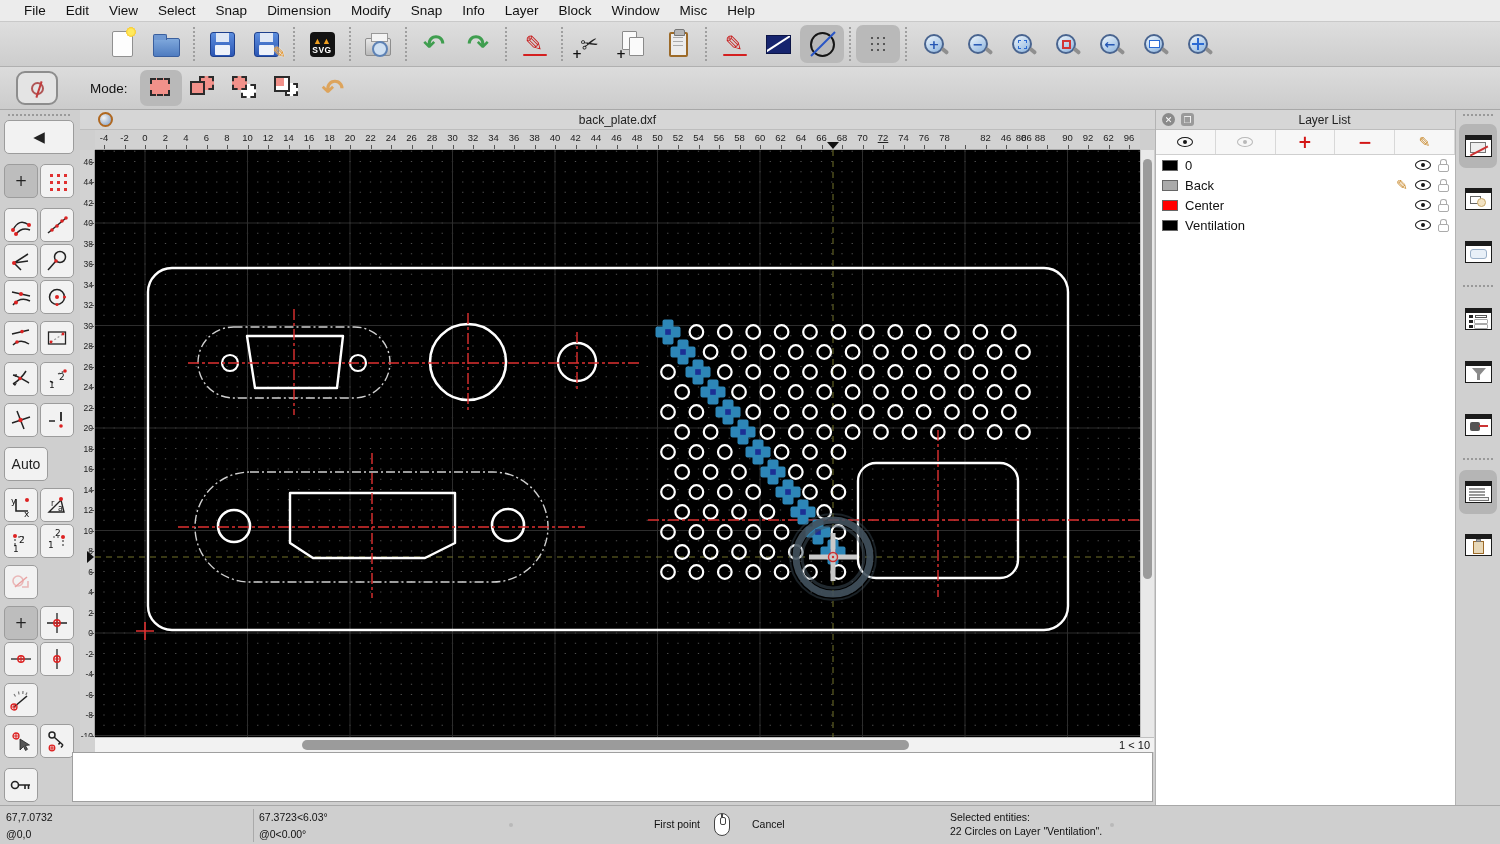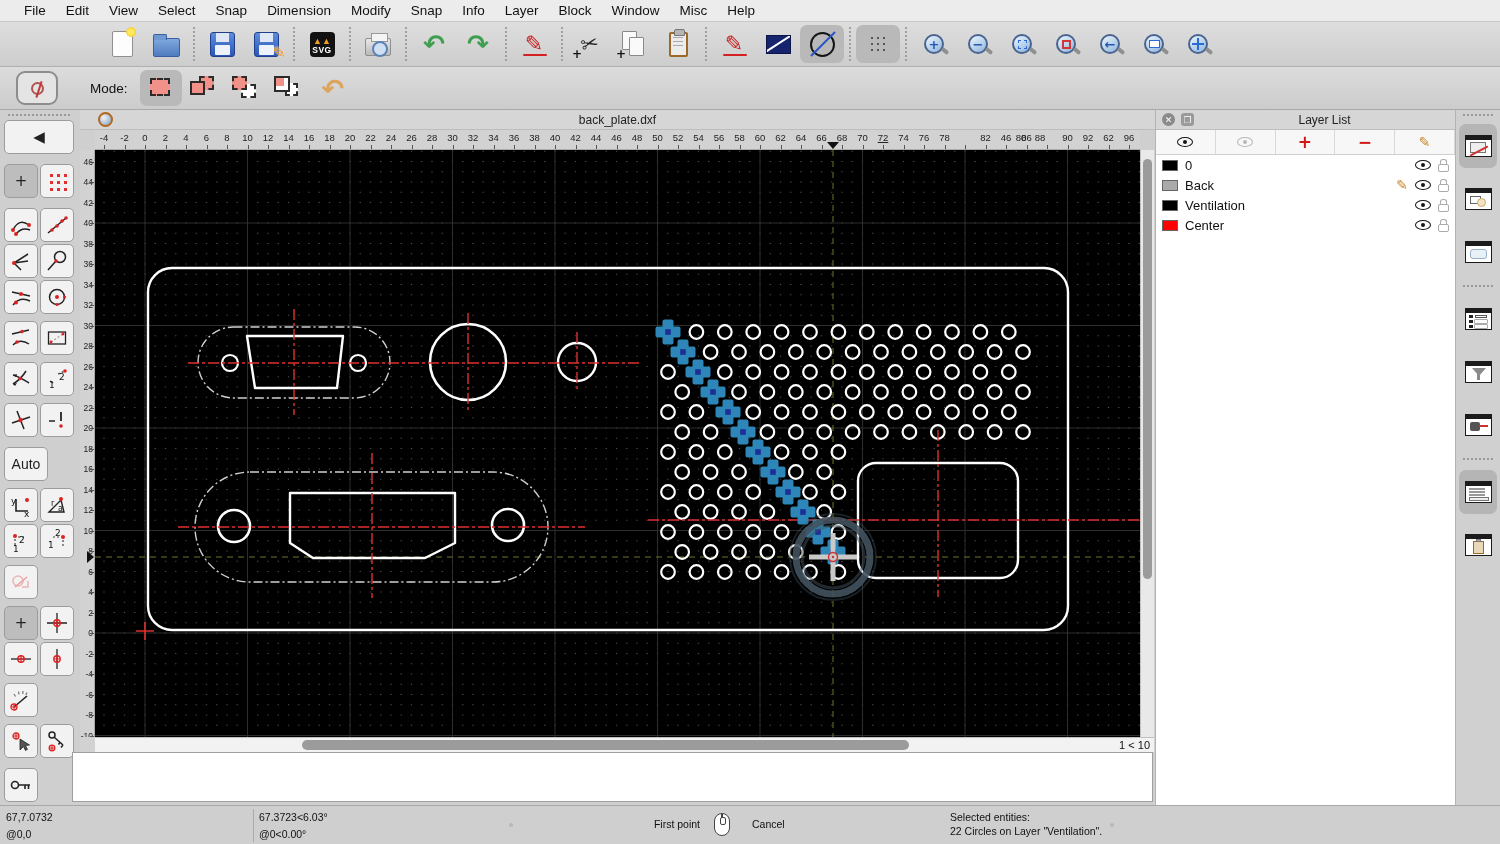--- a/index.html
+++ b/index.html
@@ -1054,28 +1054,28 @@
         <span class="lock"></span>
       </div>
       <div class="lrow">
         <span class="swatch" style="background:#aaaaaa"></span>
         <span class="nm">Back</span>
         <span class="pencil">✎</span>
         <span class="eye"></span>
         <span class="lock"></span>
       </div>
       <div class="lrow">
+        <span class="swatch" style="background:#ff0000"></span>
+        <span class="nm">Center</span>
+        <span class="eye"></span>
+        <span class="lock"></span>
+      </div>
+      <div class="lrow">
         <span class="swatch" style="background:#000000"></span>
         <span class="nm">Ventilation</span>
-        <span class="eye"></span>
-        <span class="lock"></span>
-      </div>
-      <div class="lrow">
-        <span class="swatch" style="background:#ff0000"></span>
-        <span class="nm">Center</span>
         <span class="eye"></span>
         <span class="lock"></span>
       </div>
     </div>
 </div>
 
 <div id="rightstrip">
   <div class="grip"></div>
   <div class="dockbtn pressed">
       <span class="win">

